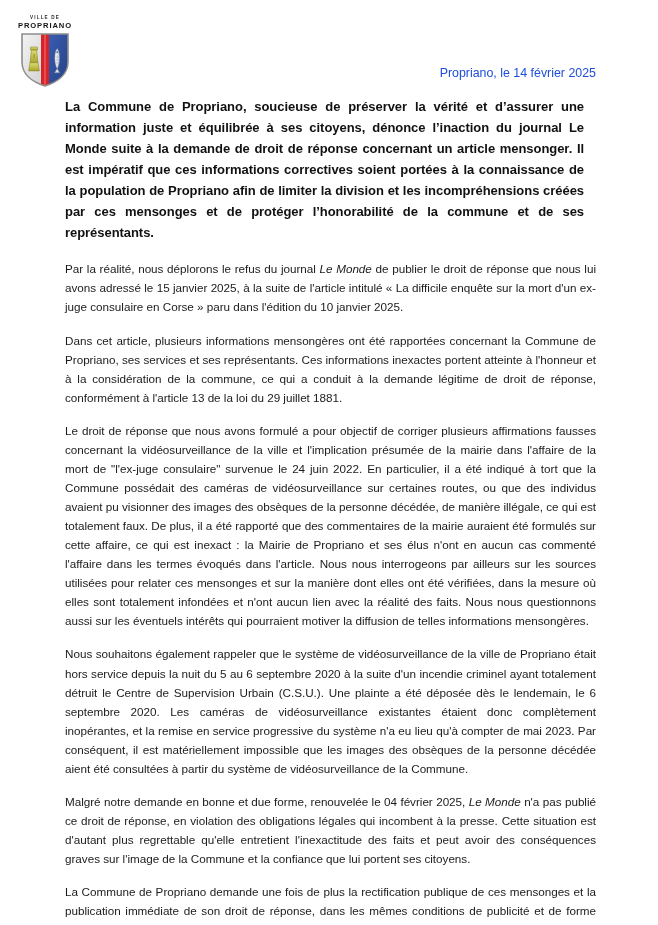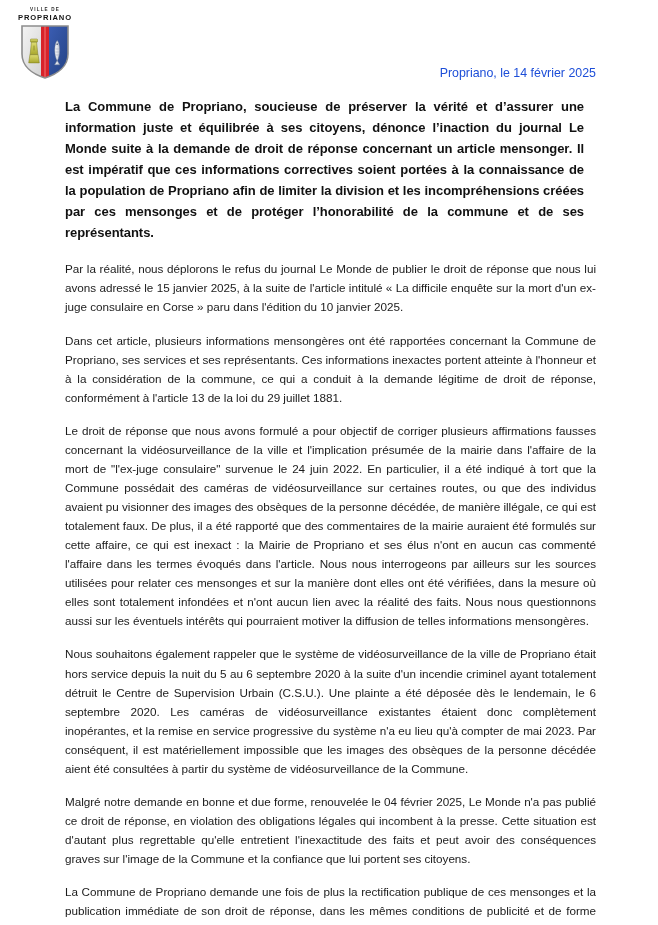--- a/index.html
+++ b/index.html
@@ -26,21 +26,21 @@
 
   
   .header {
     position: relative;
     height: 92px;
   }
 
   .logo-block {
     position: absolute;
     left: 14px;
-    top: 8px;
+    top: 16px;
     width: 62px;
     text-align: center;
     user-select: none;
   }
 
   .logo-line1 {
     font-size: 4.6px;
     letter-spacing: 1.15px;
     font-weight: 700;
     color: #2b2b2b;
@@ -96,21 +96,21 @@
     line-height: 1.63;
     text-align: justify;
     text-justify: inter-word;
     margin: 0 0 14px 0;
     color: #1b1b1b;
     letter-spacing: -0.02px;
   }
 
   p.body-par:last-child { margin-bottom: 0; }
 
-  .em { }
+  .em { font-style: italic; }
 </style>
 </head>
 <body>
 
 <div class="page">
 
   <div class="header">
 
     <div class="logo-block">
       <div class="logo-line1">VILLE DE</div>

